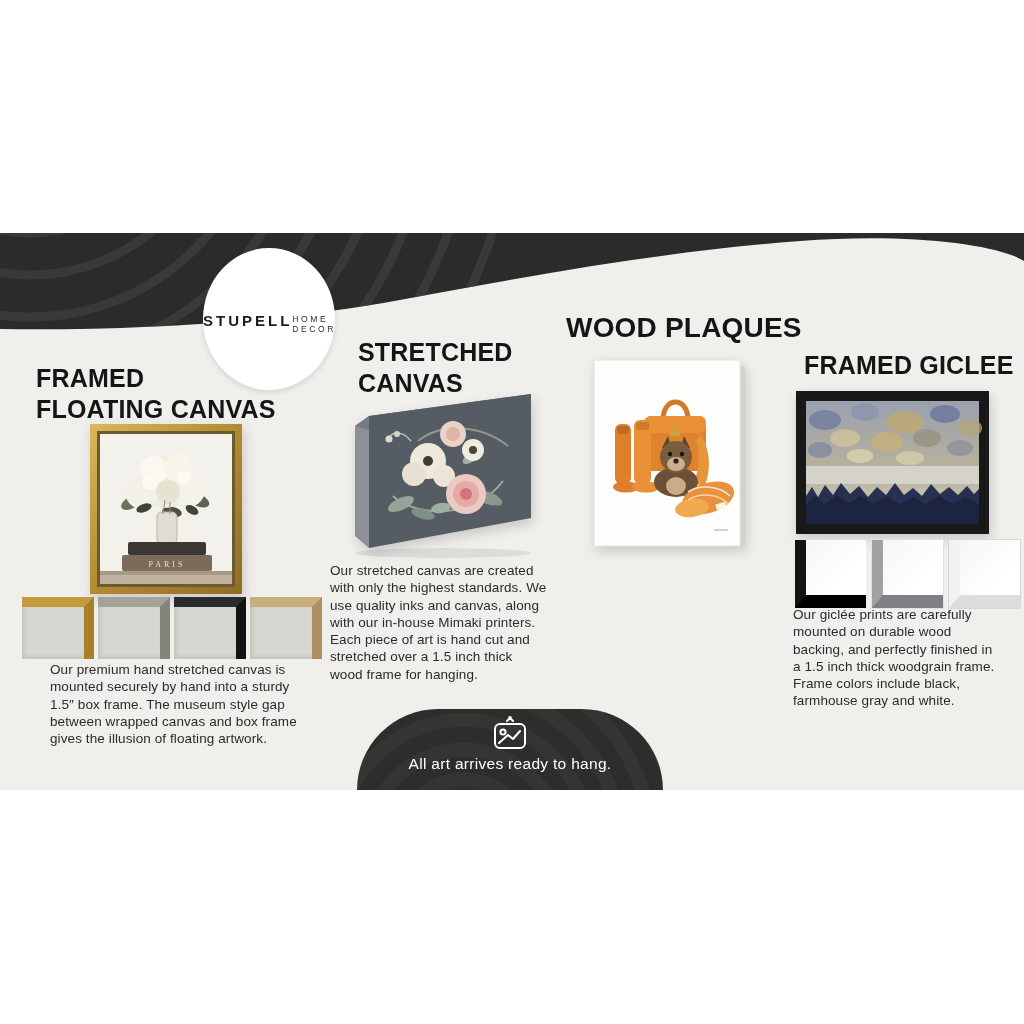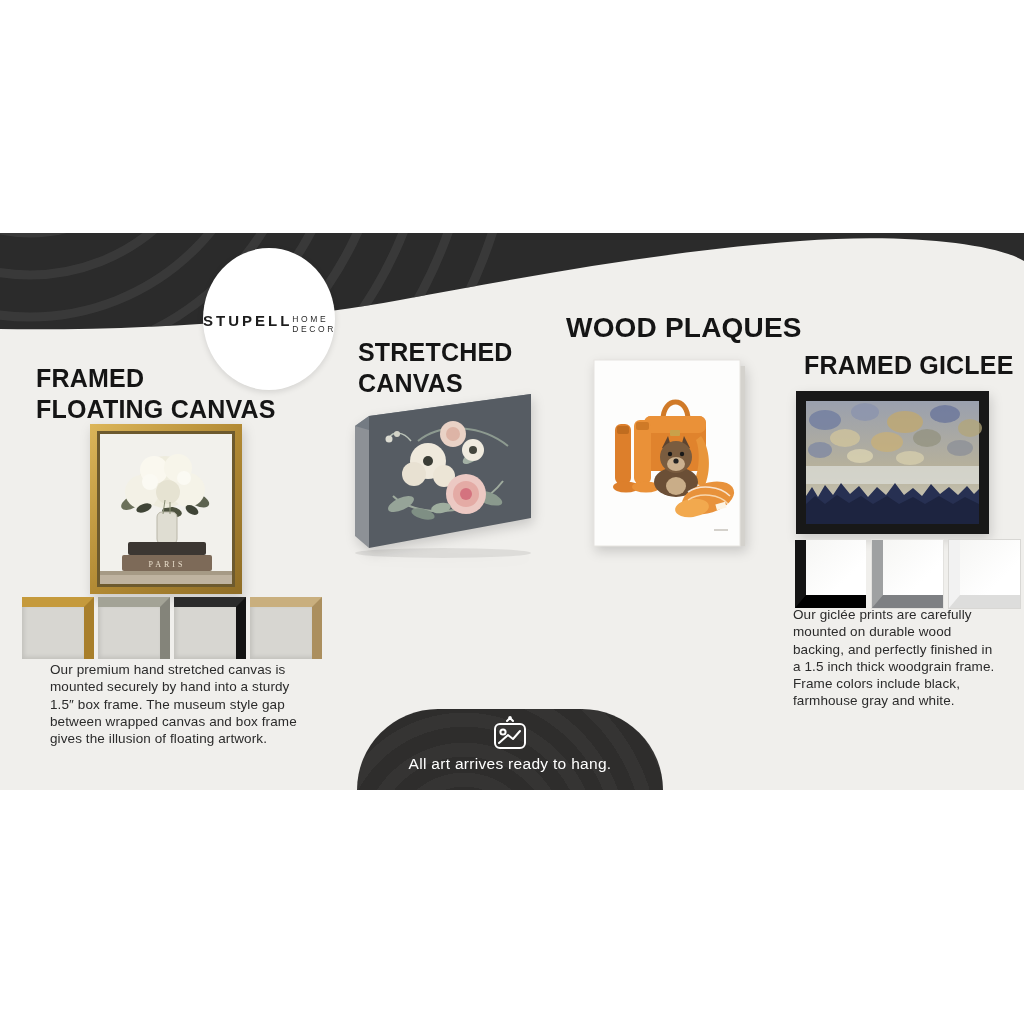--- a/index.html
+++ b/index.html
@@ -176,20 +176,21 @@
       <circle cx="143" cy="108" r="13" fill="#e4aba5"></circle>
       <circle cx="143" cy="108" r="6" fill="#d4737f"></circle>
       <ellipse cx="118" cy="122" rx="10" ry="5" fill="#9fae9f" transform="rotate(-10 118 122)"></ellipse>
       <path d="M88 55 C80 45 70 45 66 52" stroke="#b9c2b8" stroke-width="1.5" fill="none"></path>
       <circle cx="66" cy="53" r="3.5" fill="#dcdcd2"></circle>
       <circle cx="74" cy="48" r="3" fill="#d4d4c8"></circle>
     </g>
     <ellipse cx="120" cy="167" rx="88" ry="5" fill="#000000" opacity="0.08"></ellipse>
   </svg>
 
+  <p class="sec-desc" style="left:330px;top:562px;width:218px;">Our stretched canvas are created with only the highest standards. We use quality inks and canvas, along with our in-house Mimaki printers. Each piece of art is hand cut and stretched over a 1.5 inch thick wood frame for hanging.</p>
 
   <h2 class="sec-title" style="left:566px;top:312px;font-size:28px;">
     <span>WOOD PLAQUES</span>
   </h2>
 
   <svg class="product shadowed" style="left:588px;top:358px;" width="158" height="192" viewBox="0 0 158 192">
     <rect x="152" y="8" width="5" height="180" fill="#d4d2cd"></rect>
     <rect x="6" y="2" width="146" height="186" fill="#fdfdfc" stroke="#e6e4e0" stroke-width="1"></rect>
     <g>
       <path d="M75 62 C75 38 100 38 100 62" stroke="#d07a28" stroke-width="5" fill="none"></path>

